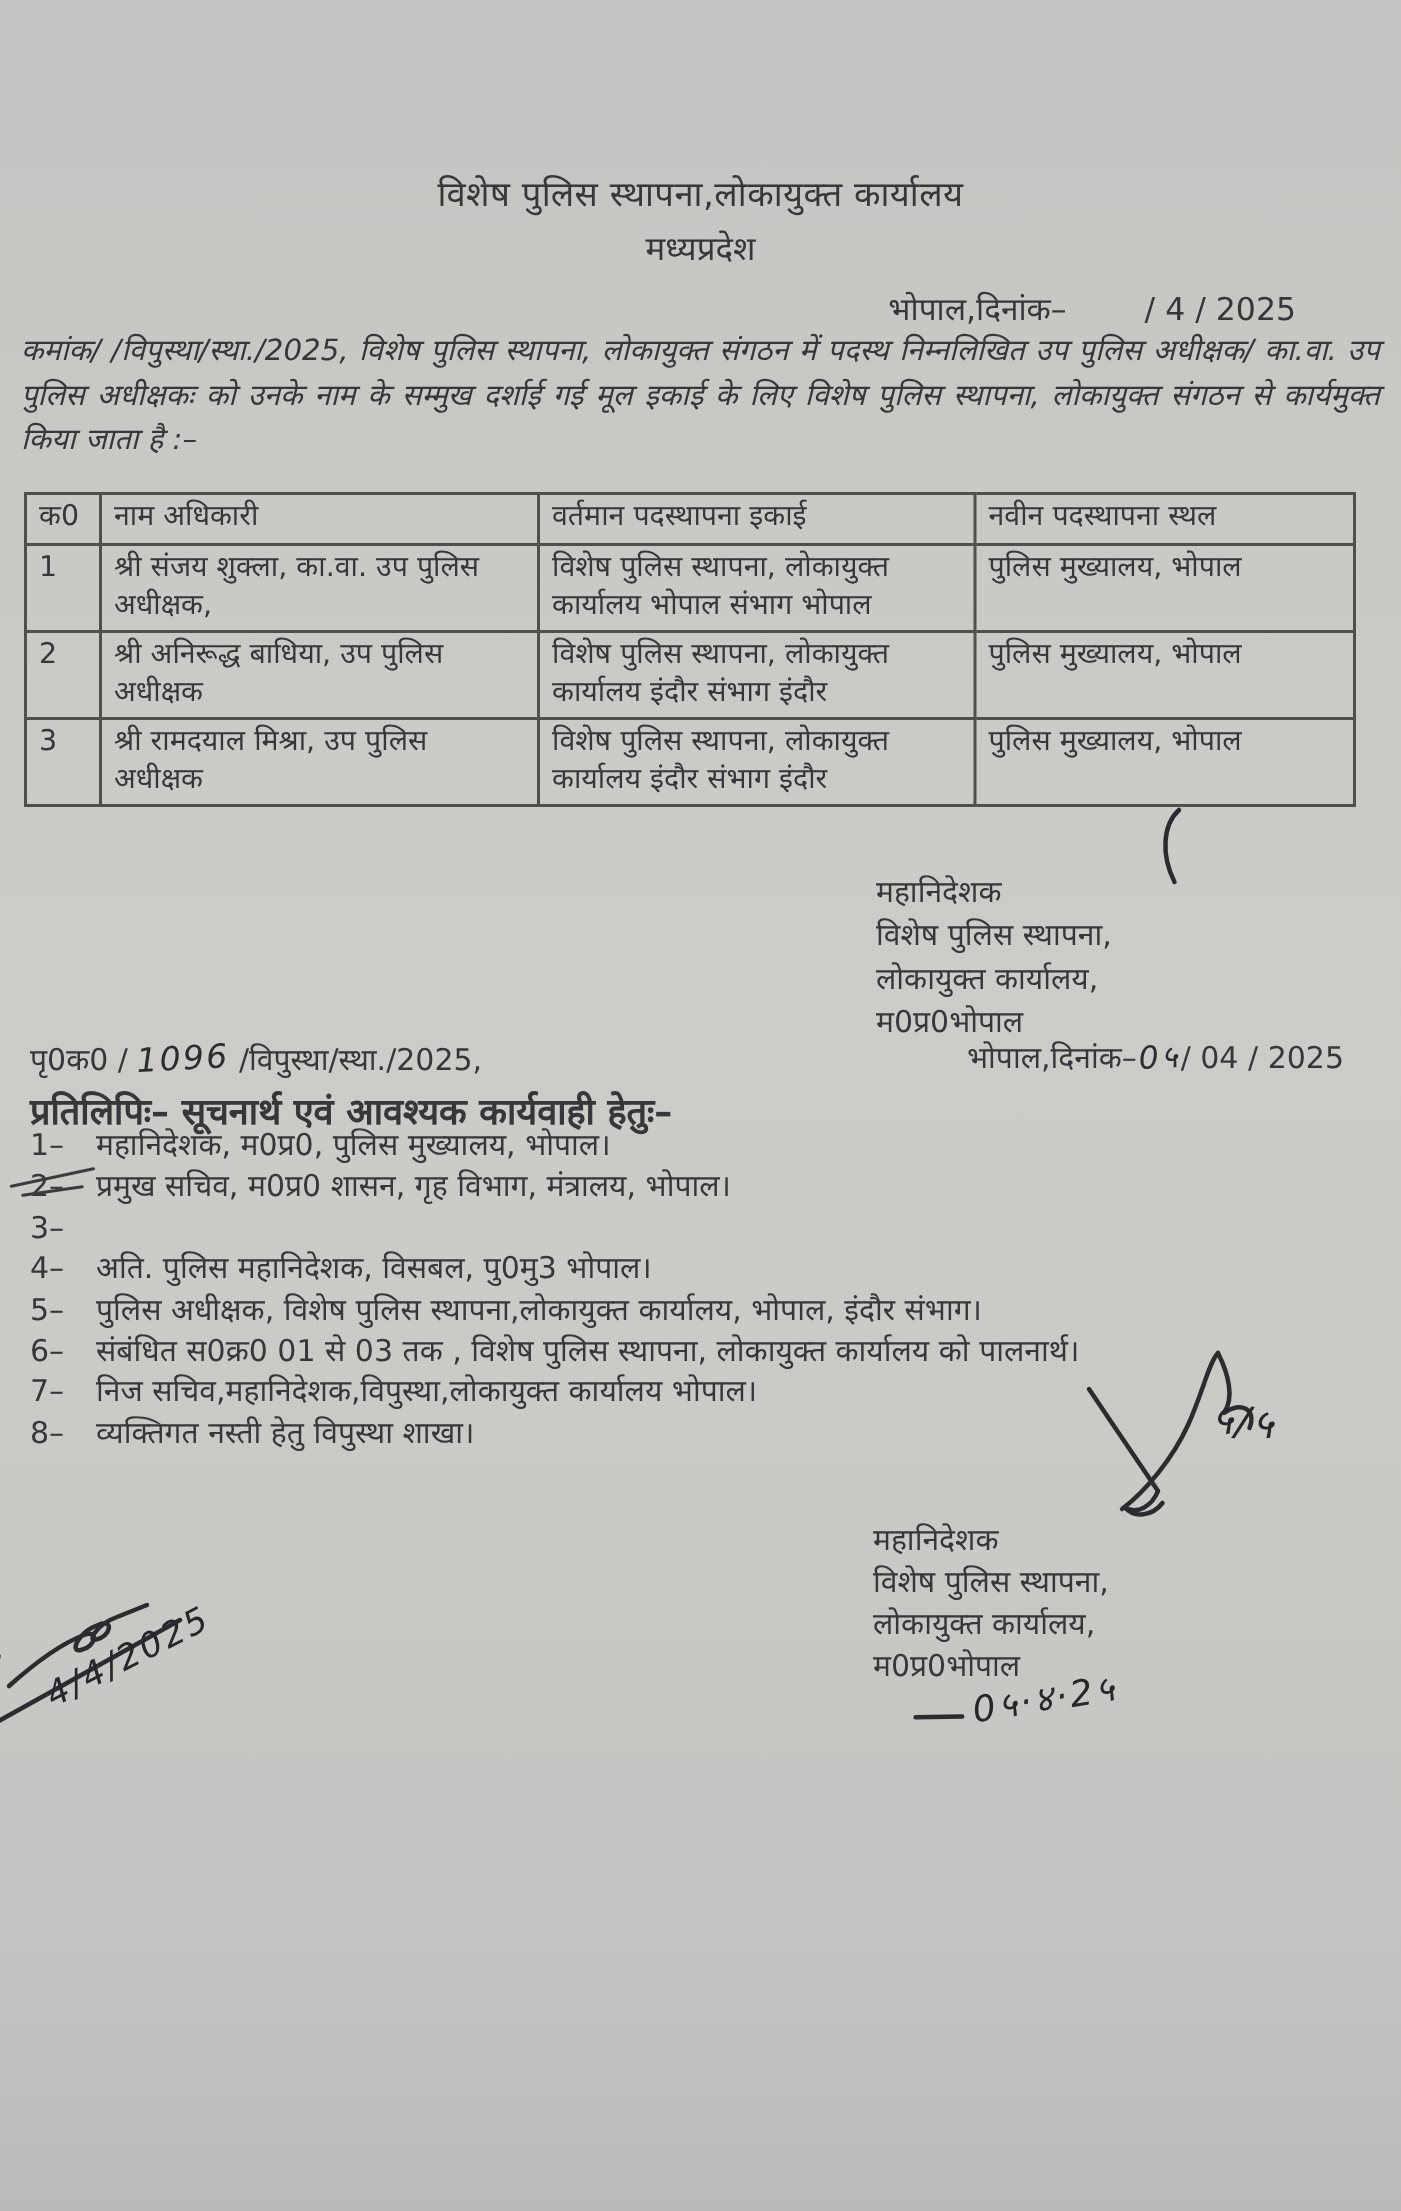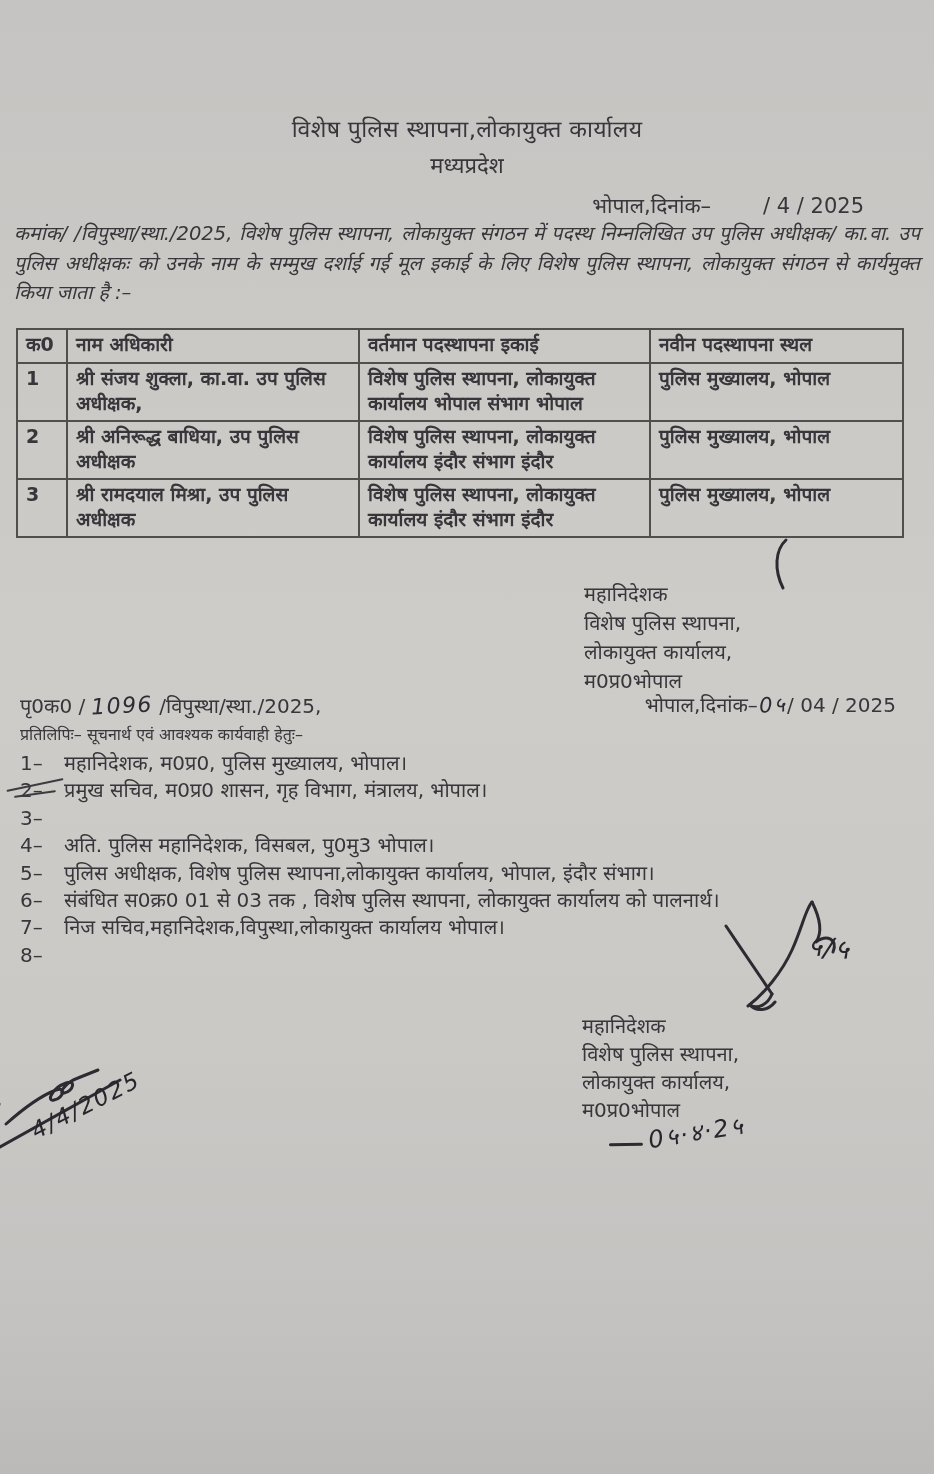--- a/index.html
+++ b/index.html
@@ -25,34 +25,34 @@
     font-size:19.5px;line-height:29.5px;text-align:justify;margin:0;font-style:italic;
   }
   table.transfer{
     position:absolute;top:328px;left:16px;width:886px;
     border-collapse:collapse;table-layout:fixed;
     font-size:19px;
   }
   table.transfer th,table.transfer td{
     border:2px solid #504f4d;
     padding:2px 8px 4px 8px;vertical-align:top;text-align:left;
-    font-weight:bold;line-height:25px;
+    font-weight:normal;line-height:25px;
   }
   table.transfer th{height:26px;white-space:nowrap;overflow:hidden;}
   table.transfer td{height:47px;}
   td.justify{text-align:justify;}
   col.c0{width:50px;} col.c1{width:292px;} col.c2{width:291px;} col.c3{width:253px;}
   .sigblock{
     text-align:left;font-size:20px;line-height:29px;
   }
   .sig1{top:580px;right:50px;width:300px;}
   .sig2{top:1012px;right:52px;width:300px;line-height:28px;}
   .sig1-date{top:690px;right:38px;font-size:20px;white-space:nowrap;}
   .refline{top:692px;left:20px;font-size:20px;white-space:nowrap;}
-  .copyhead{top:723px;left:20px;font-size:16px;}
+  .copyhead{top:723px;left:20px;font-size:24px;font-weight:bold;}
   .copylist{top:750px;left:20px;width:880px;list-style:none;margin:0;padding:0;font-size:20px;}
   .copylist li{display:flex;line-height:27.4px;}
   .copylist .num{width:44px;flex:0 0 44px;}
   .hand{
     font-style:italic;color:#2c2c34;
     letter-spacing:1.5px;font-size:22px;
     display:inline-block;transform:rotate(-3deg);
   }
   .hw-num{margin:0 6px;}
   .hw-day{font-size:21px;margin:0 1px;}
@@ -177,20 +177,21 @@
     <li>
         <span class="num">6–</span>
         <span>संबंधित स0क्र0 01 से 03 तक , विशेष पुलिस स्थापना, लोकायुक्त कार्यालय को पालनार्थ।</span>
       </li>
     <li>
         <span class="num">7–</span>
         <span>निज सचिव,महानिदेशक,विपुस्था,लोकायुक्त कार्यालय भोपाल।</span>
       </li>
     <li>
         <span class="num">8–</span>
+        <span>व्यक्तिगत नस्ती हेतु विपुस्था शाखा।</span>
       </li>
   </ol>
 
   <div class="abs strike2"></div>
   <div class="abs strike2b"></div>
 
   <svg class="abs ink" style="top:896px;left:700px;" width="170" height="130" viewBox="0 0 170 130">
     <path d="M112,6 C106,12 102,32 92,54 C82,76 64,98 48,110"></path>
     <path d="M26,30 C42,54 60,80 72,98"></path>
     <path d="M72,98 C68,108 58,114 50,109 C56,116 68,115 75,106"></path>

